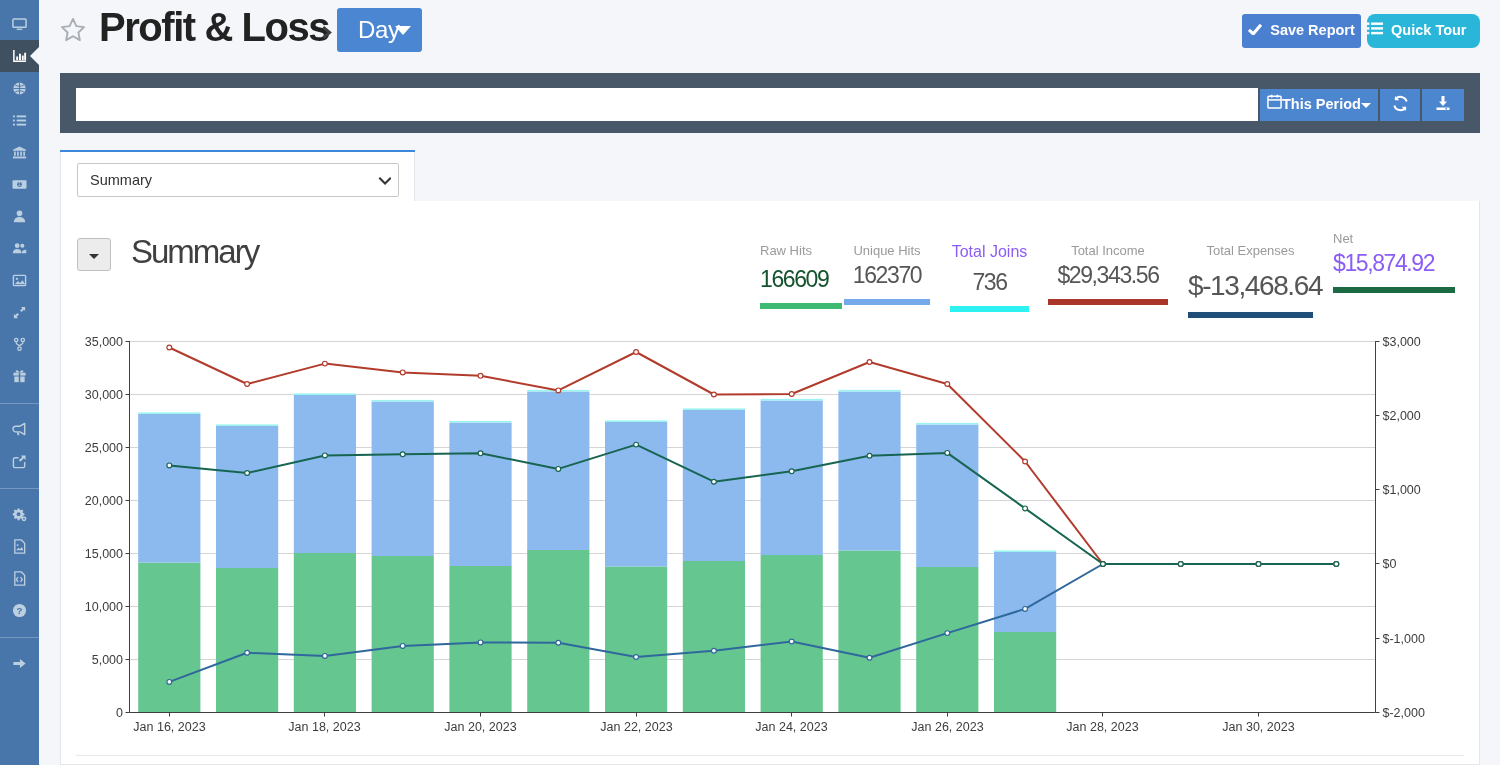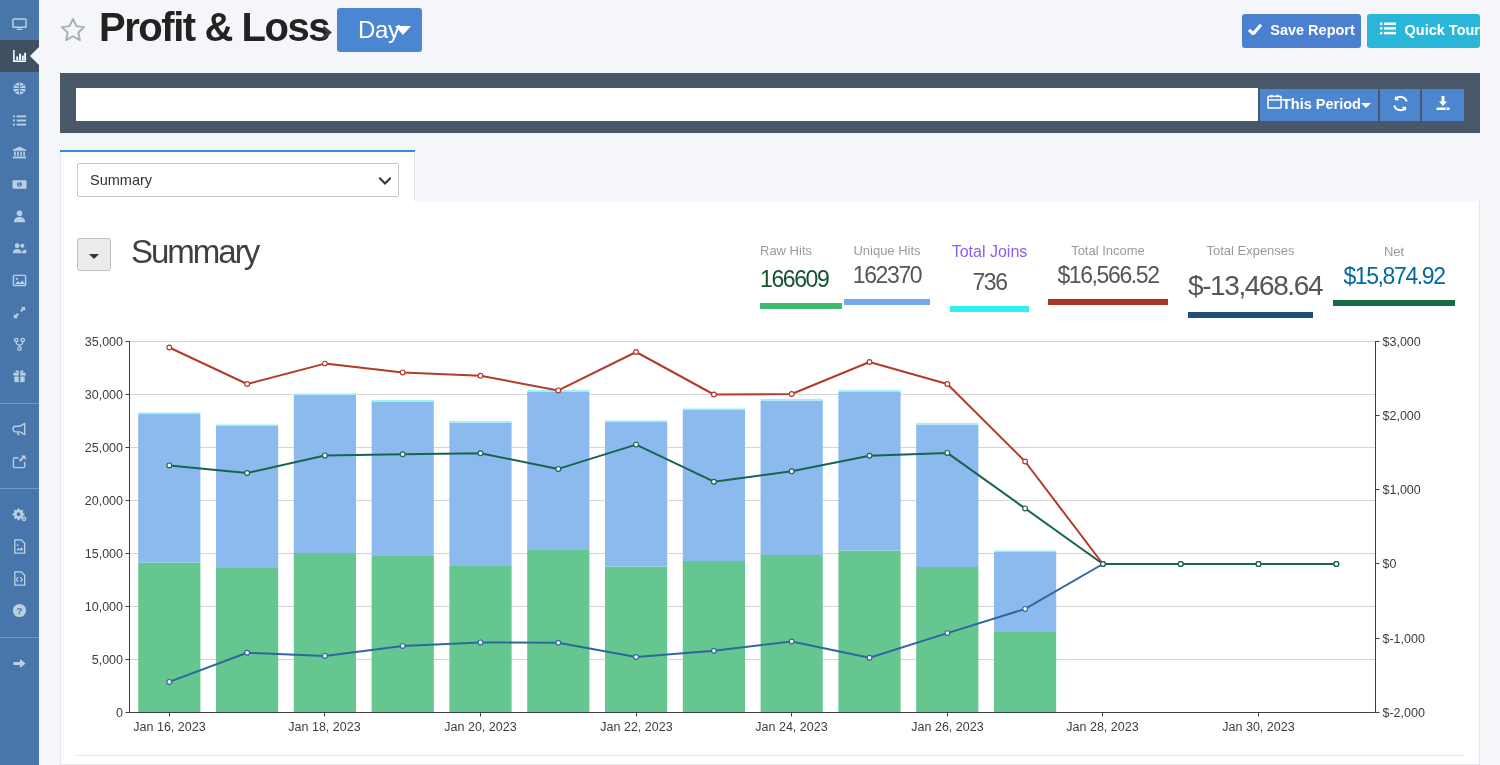--- a/index.html
+++ b/index.html
@@ -157,21 +157,21 @@
 <div class="abs" style="left:321px;top:25px"><svg width="11" height="13" viewBox="0 0 11 13">
       <path d="M2.2 1.2L8.6 6.5L2.2 11.8" fill="none" stroke="#3f3f3f" stroke-width="3"></path>
     </svg></div>
 <div class="abs" style="left:337px;top:8px;width:85px;height:44px;background:#4b86d3;border-radius:3px">
     <span style="position:absolute;left:21px;top:8px;font-size:24px;letter-spacing:-0.3px;color:#fff">Day</span>
     <span style="position:absolute;left:58px;top:18px;width:0;height:0;border-left:8px solid transparent;border-right:8px solid transparent;border-top:9px solid #fff"></span>
   </div>
 <div class="abs" style="left:1242px;top:14px;width:119px;height:34px;background:#4b7fd0;border-radius:3px;color:#fff;font-size:14.5px;font-weight:bold;text-align:center;line-height:33px"><svg width="14" height="12" viewBox="0 0 14 12">
       <path d="M1 6.8l4.2 4L13 1.8" stroke="#fff" stroke-width="3.2" fill="none"></path>
     </svg>&nbsp; Save Report</div>
-<div class="abs" style="left:1367px;top:14px;width:113px;height:34px;background:#2ab6d9;border-radius:3px;color:#fff;font-size:14.5px;font-weight:bold;text-align:right;line-height:33px"><svg width="16" height="13" viewBox="0 0 16 13">
+<div class="abs" style="left:1367px;top:14px;width:113px;height:34px;background:#2ab6d9;border-radius:8px;color:#fff;font-size:14.5px;font-weight:bold;text-align:left;line-height:33px"><svg width="16" height="13" viewBox="0 0 16 13">
       <rect x="0" y="0.5" width="2.4" height="2.4" fill="#fff"></rect>
       <rect x="4" y="0.5" width="12" height="2.4" fill="#fff"></rect>
       <rect x="0" y="5.2" width="2.4" height="2.4" fill="#fff"></rect>
       <rect x="4" y="5.2" width="12" height="2.4" fill="#fff"></rect>
       <rect x="0" y="9.9" width="2.4" height="2.4" fill="#fff"></rect>
       <rect x="4" y="9.9" width="12" height="2.4" fill="#fff"></rect>
     </svg>&nbsp; Quick Tour</div>
 
 <div class="abs" style="left:60px;top:73px;width:1420px;height:60px;background:#485869">
 <div class="abs" style="left:16px;top:15px;width:1182px;height:33px;background:#fff"></div>
@@ -219,31 +219,31 @@
 <div style="font-size:23px;letter-spacing:-1.4px;color:#565656;margin-top:4px;white-space:nowrap">162370</div>
 <div style="height:5.5px;background:#74a9ea;margin-top:10px"></div>
 </div>
 <div style="position:absolute;left:950px;top:243px;width:79px;text-align:center">
 <div style="font-size:16px;color:#8b5cf6;white-space:nowrap">Total Joins</div>
 <div style="font-size:23px;letter-spacing:-1.4px;color:#565656;margin-top:8px;white-space:nowrap">736</div>
 <div style="height:5.5px;background:#2ef2f2;margin-top:10px"></div>
 </div>
 <div style="position:absolute;left:1048px;top:243px;width:120px;text-align:center">
 <div style="font-size:13px;color:#9a9a9a;white-space:nowrap">Total Income</div>
-<div style="font-size:23px;letter-spacing:-1.4px;color:#565656;margin-top:4px;white-space:nowrap">$16,566.52</div>
+<div style="font-size:23px;letter-spacing:-1.4px;color:#565656;margin-top:4px;white-space:nowrap">$29,343.56</div>
 <div style="height:5.5px;background:#aa3529;margin-top:10px"></div>
 </div>
 <div style="position:absolute;left:1188px;top:243px;width:125px;text-align:center">
 <div style="font-size:13px;color:#9a9a9a;white-space:nowrap">Total Expenses</div>
 <div style="font-size:28px;letter-spacing:-1.4px;color:#565656;margin-top:12px;white-space:nowrap">$-13,468.64</div>
 <div style="height:5.5px;background:#1f4e79;margin-top:10px"></div>
 </div>
-<div style="position:absolute;left:1333px;top:244px;width:122px;text-align:center">
+<div style="position:absolute;left:1333px;top:231px;width:122px;text-align:left">
 <div style="font-size:13px;color:#9a9a9a;white-space:nowrap">Net</div>
-<div style="font-size:23px;letter-spacing:-1.4px;color:#0369a1;margin-top:4px;white-space:nowrap">$15,874.92</div>
+<div style="font-size:23px;letter-spacing:-1.4px;color:#8b5cf6;margin-top:4px;white-space:nowrap">$15,874.92</div>
 <div style="height:5.5px;background:#1c6a43;margin-top:10px"></div>
 </div>
 
 <svg width="1420" height="445" style="position:absolute;left:60px;top:320px">
 <line x1="69.5" y1="339.5" x2="1315.5" y2="339.5" stroke="#d5d5d5" stroke-width="1"></line>
 <line x1="69.5" y1="286.5" x2="1315.5" y2="286.5" stroke="#d5d5d5" stroke-width="1"></line>
 <line x1="69.5" y1="233.5" x2="1315.5" y2="233.5" stroke="#d5d5d5" stroke-width="1"></line>
 <line x1="69.5" y1="180.5" x2="1315.5" y2="180.5" stroke="#d5d5d5" stroke-width="1"></line>
 <line x1="69.5" y1="127.5" x2="1315.5" y2="127.5" stroke="#d5d5d5" stroke-width="1"></line>
 <line x1="69.5" y1="74.5" x2="1315.5" y2="74.5" stroke="#d5d5d5" stroke-width="1"></line>

